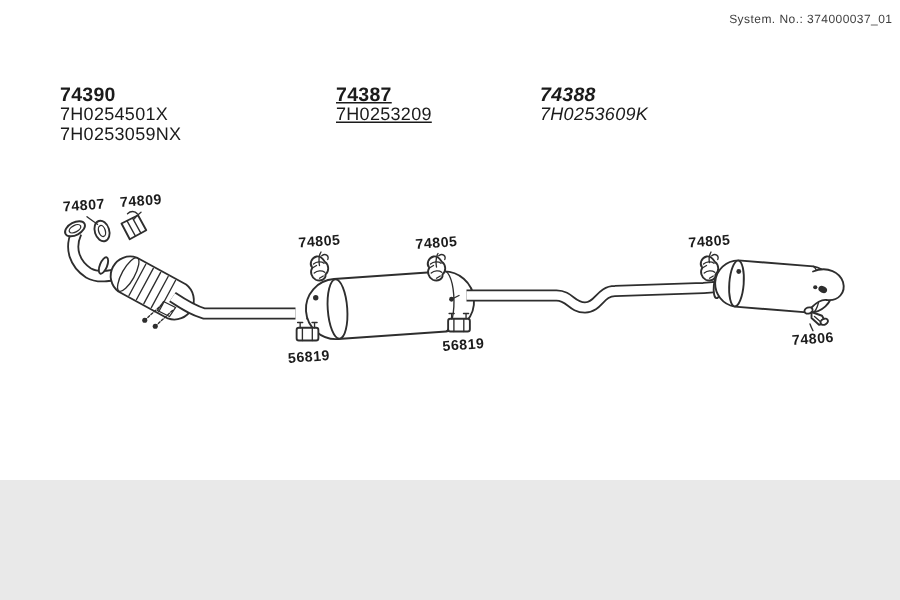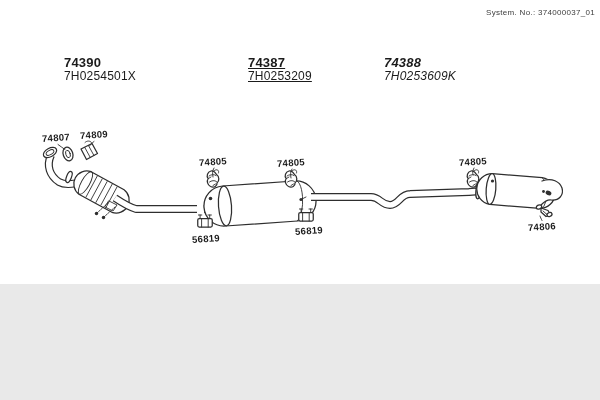--- a/index.html
+++ b/index.html
@@ -1,24 +1,24 @@
 <!DOCTYPE html>
 <html><head>
 <meta charset="utf-8">
 <style>
   html,body{margin:0;padding:0;background:#e9e9e9;}
   .page{
-    position:relative;width:600px;height:284px;background:#ffffff;
+    position:relative;width:600px;height:320px;background:#ffffff;
     overflow:hidden;font-family:"Liberation Sans",sans-serif;color:#1b1b1b;
   }
   .sysno{
     position:absolute;top:8px;right:5px;font-size:8px;color:#3d3d3d;
     letter-spacing:.3px;
   }
-  .asm{position:absolute;line-height:13.5px;margin-left:24px;}
+  .asm{position:absolute;line-height:13.5px;}
   .asm-num{font-size:13px;font-weight:700;letter-spacing:.2px;}
   .asm-code{font-size:12px;letter-spacing:.2px;}
   .callout{
     position:absolute;font-size:9.5px;font-weight:700;letter-spacing:.3px;
     color:#1b1b1b;transform:rotate(-4deg);white-space:nowrap;
   }
   svg{position:absolute;left:0;top:0;}
   .ln{stroke:#2e2e2e;stroke-width:1.25;fill:none;stroke-linecap:round;stroke-linejoin:round;}
   .lnthin{stroke:#2e2e2e;stroke-width:.9;fill:none;stroke-linecap:round;}
   .fillw{fill:#ffffff;}
@@ -29,20 +29,21 @@
 </head>
 <body>
 
 <div class="page">
 
   <div class="sysno">System. No.: 374000037_01</div>
 
   <div class="asm" style="left:40px;top:56px;">
     <div class="asm-num">74390</div>
     <div class="asm-code">7H0254501X</div>
+    <div class="asm-code">7H0253059NX</div>
   </div>
 
   <div class="asm" style="left:224px;top:56px;text-decoration:underline;">
     <div class="asm-num">74387</div>
     <div class="asm-code">7H0253209</div>
   </div>
 
   <div class="asm" style="left:360px;top:56px;font-style:italic;">
     <div class="asm-num">74388</div>
     <div class="asm-code">7H0253609K</div>

